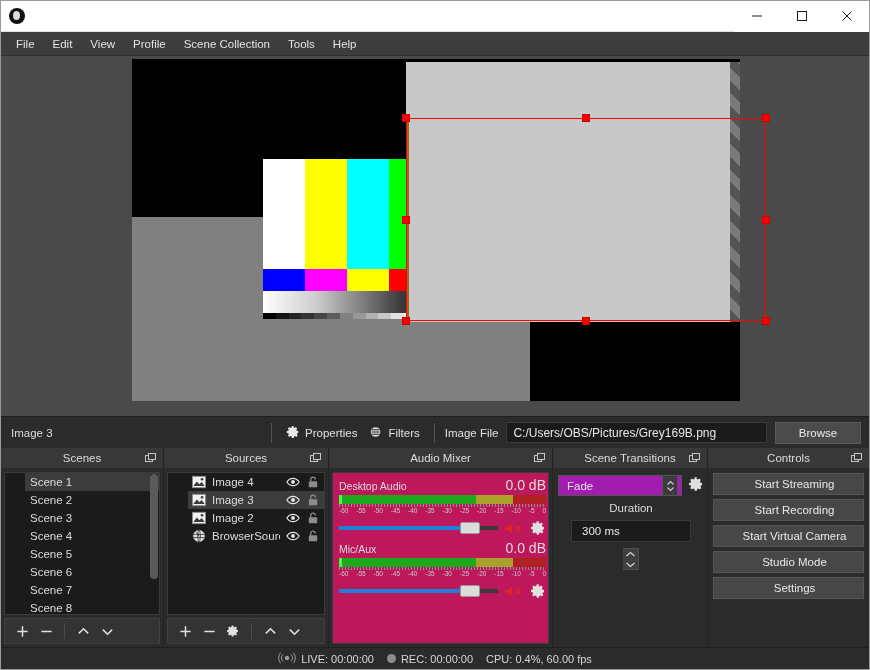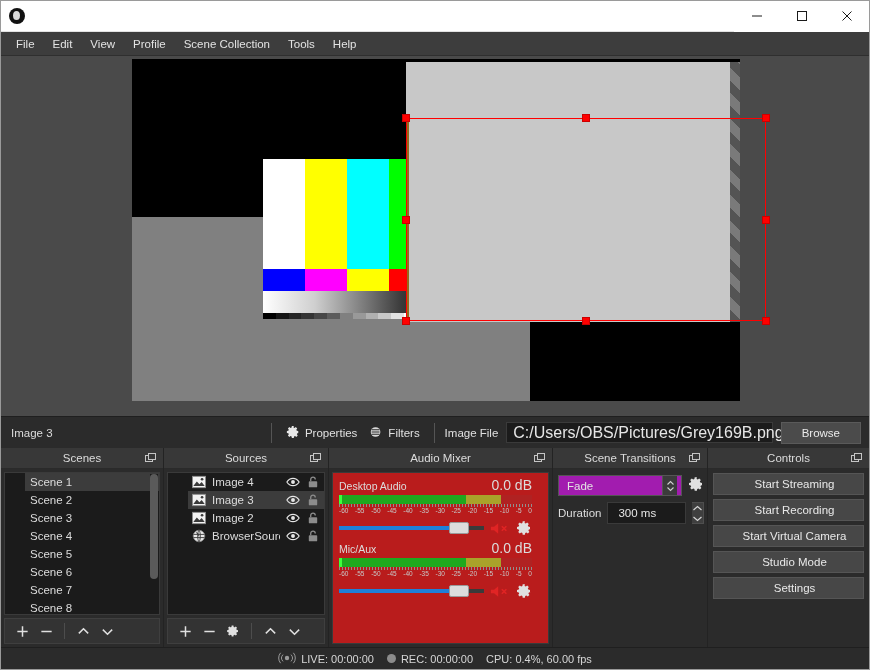--- a/index.html
+++ b/index.html
@@ -134,21 +134,21 @@
   .srcbar-name { font-size: 11.5px; color: #dcdcdc; padding-left: 4px; min-width: 256px; }
   .vsep { width: 1px; height: 20px; background: #555; margin: 0 8px; }
   .tbtn {
     display: flex; align-items: center; gap: 5px;
     font-size: 11.5px; color: #e0e0e0; padding: 3px 6px;
   }
   .lbl-imagefile { font-size: 11.5px; color: #e0e0e0; margin: 0 8px 0 2px; white-space: nowrap; }
   .pathinput {
     flex: 1 1 auto; height: 21px; background: #1b1b1b;
     border: 1px solid #3a3a3a; color: #e6e6e6;
-    font-size: 16px; display: flex; align-items: center;
+    font-size: 12px; display: flex; align-items: center;
     padding: 0 6px; min-width: 0;
   }
   .browse {
     width: 86px; height: 22px; margin-left: 8px; margin-right: 2px;
     background: #4b4b4b; border: 1px solid #5a5a5a; color: #eaeaea;
     font-size: 11.5px; display: flex; align-items: center; justify-content: center;
   }
 
   
   .docks { flex: 1 1 auto; display: flex; background: #2b2b2b; padding: 0; min-height: 0; }
@@ -199,22 +199,22 @@
     height: 18px; display: flex; align-items: center; gap: 6px;
     padding: 0 4px 0 4px; font-size: 11.5px; color: #dcdcdc;
   }
   .srcrow.sel { background: #3c3c3c; }
   .srcicon { width: 14px; height: 14px; flex: none; }
   .srcname { flex: 1 1 auto; white-space: nowrap; overflow: hidden; }
   .eye, .lock { width: 14px; height: 14px; flex: none; }
 
   
   .mixer-body {
-    flex: 1 1 auto; background: #b91c1c; border: 1px solid #3a3a3a;
-    padding: 4px 16px 4px 6px; position: relative; min-height: 0; overflow: hidden;
+    flex: 1 1 auto; background: #be185d; border: 1px solid #3a3a3a;
+    padding: 4px 2px 4px 6px; position: relative; min-height: 0; overflow: hidden;
   }
   .track { margin-bottom: 4px; }
   .track-head { display: flex; align-items: baseline; justify-content: space-between; }
   .track-name { font-size: 10.5px; color: #dcdcdc; }
   .track-db { font-size: 14px; color: #dcdcdc; }
   .meter { position: relative; height: 9px; margin-top: 2px; display: flex; background: #000; }
   .meter .g { background: #1ea81e; }
   .meter .y { background: #a9a22a; }
   .meter .r { background: #b02222; }
   .meter .peak {
@@ -254,21 +254,21 @@
     flex: 1 1 auto; height: 21px; background: #a21caf; border: 1px solid #555;
     display: flex; align-items: center; padding: 0 4px 0 8px;
     font-size: 11.5px; color: #e2e2e2; min-width: 0;
   }
   .combo-text { flex: 1 1 auto; }
   .combo-spin {
     width: 15px; height: 19px; background: #3b3b3b; border-left: 1px solid #555;
     display: flex; flex-direction: column; align-items: center; justify-content: center;
     color: #cfcfcf;
   }
-  .trans-row2 { display: flex; align-items: center; gap: 6px; margin: 6px 0 0 2px; }
+  .trans-row2 { display: flex; align-items: center; gap: 6px; margin: 6px 0 0 2px; flex-direction: column; }
   .dur-label { font-size: 11.5px; color: #dcdcdc; }
   .spinbox {
     width: 120px; height: 22px; background: #1b1b1b; border: 1px solid #3a3a3a;
     display: flex; align-items: center; padding-left: 10px;
     font-size: 11.5px; color: #e6e6e6;
   }
   .spin-btns {
     width: 16px; height: 22px; background: #3f3f3f; border: 1px solid #4e4e4e;
     border-left: none; display: flex; flex-direction: column;
     align-items: center; justify-content: space-around; color: #d5d5d5;

